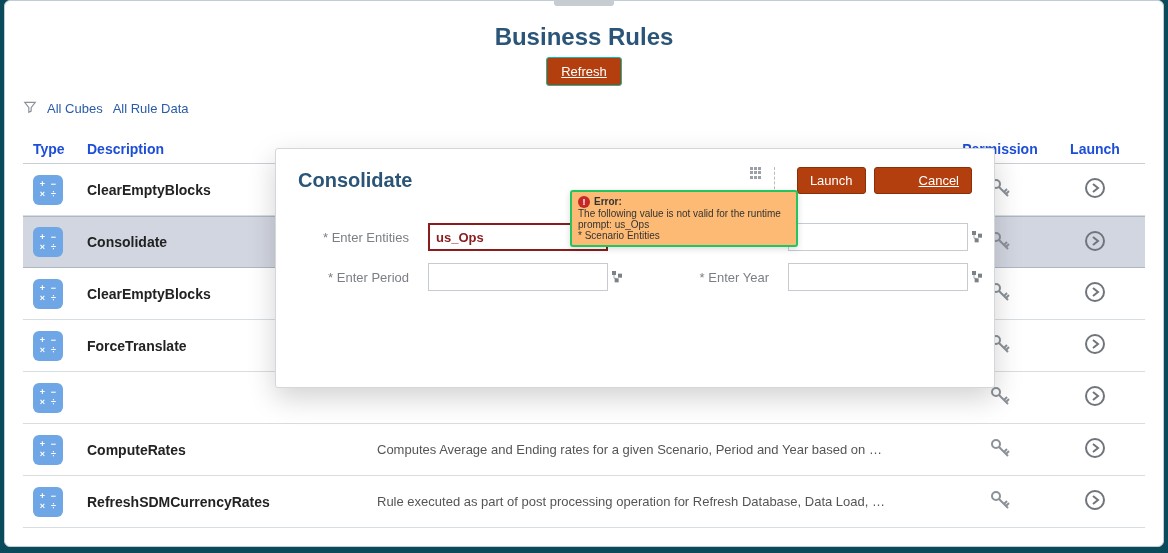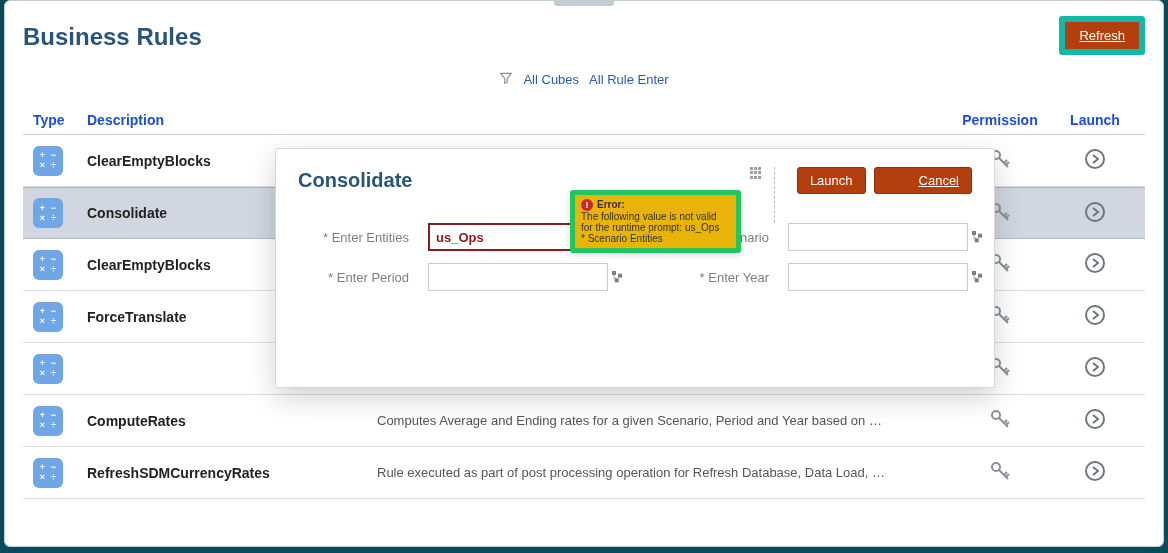--- a/index.html
+++ b/index.html
@@ -1,24 +1,24 @@
 <!DOCTYPE html>
 <html><head>
 <meta charset="utf-8">
 <style>
   * { box-sizing: border-box; }
   html, body { margin:0; padding:0; font-family: Arial, Helvetica, sans-serif; font-size:13px; color:#333;}
   body { background:#0a4a5a; padding:0 4px 6px 4px; width:1168px; height:553px; overflow:hidden; position:relative;}
   .panel { background:#fff; border-radius:6px; padding:12px 18px 26px 18px; height:100%; position:relative; border:1px solid #bfced6;}
   .drag-handle { position:absolute; top:-1px; left:50%; transform:translateX(-50%); width:60px; height:6px; background:#c6ccd0; border-radius:0 0 3px 3px;}
-  .header-row { display:flex; justify-content:space-between; align-items:center; }
+  .header-row { display:flex; justify-content:flex-end; align-items:center;flex-direction:column; }
   h1 { font-size:24px; font-weight:bold; color:#2a5578; margin:10px 0 6px 0;}
-  .refresh-btn { background:#b33f0e; color:#fff; border:6px solid #14b8a6; border-radius:3px; padding:6px 14px; font-size:13px; cursor:pointer;}
+  .refresh-btn { background:#b33f0e; color:#fff; border:1px solid #14b8a6; border-radius:3px; padding:6px 14px; font-size:13px; cursor:pointer;}
   .refresh-btn .ul { text-decoration:underline;}
-  .filter-row { display:flex; align-items:center; gap:10px; color:#2a5ba8; font-size:13px; margin:14px 0 18px 0;justify-content:center;}
+  .filter-row { display:flex; align-items:center; gap:10px; color:#2a5ba8; font-size:13px; margin:14px 0 18px 0;}
   .filter-icon { color:#8a9199; font-size:14px;}
   .tbl-header { display:flex; align-items:center; color:#1d4ed8; font-weight:bold; font-size:14px; padding:6px 10px; border-bottom:1px solid #c9cfd4;}
   .col-type { width:54px;}
   .col-name { width:290px;}
   .col-desc { flex:1;}
   .col-perm { width:110px; text-align:center;}
   .col-launch { width:80px; text-align:center;}
   .row { display:flex; align-items:center; padding:7px 10px; border-bottom:1px solid #d7dde1; min-height:52px;}
   .row.selected { background:#d2d6e0; border-top:1px solid #b0b6c2; border-bottom:1px solid #b0b6c2;}
   .type-icon { width:30px; height:30px; background:#6fa6e6; border-radius:6px; display:flex; flex-wrap:wrap; align-content:center; justify-content:center; gap:1px; padding:4px;}
@@ -43,21 +43,21 @@
 
   .form-grid { display:grid; grid-template-columns: 130px 180px 20px 40px 120px 180px 20px; row-gap:12px; align-items:center; }
   .lbl { text-align:right; color:#7a7f85; font-size:13px; padding-right:19px;}
   .lbl::before { content:"* "; color:#7a7f85;}
   .inp { height:28px; border:1px solid #c5cbd0; padding:0 6px; font-size:13px; width:100%;}
   .inp.err { border:2px solid #8a1c1c; color:#8a1c1c; font-weight:bold;}
   .picker { cursor:pointer; display:flex; justify-content:center;}
   .picker svg { width:16px; height:16px; color:#7a8187;}
 
   
-  .err-tip { position:absolute; top:190px; left:570px; width:171px; background:#eab308; border:5px solid #22c55e; border-radius:3px; font-size:10px; color:#333; padding:4px 6px; box-shadow:0 2px 6px rgba(0,0,0,.15); z-index:10;}
+  .err-tip { position:absolute; top:190px; left:570px; width:228px; background:#fdba74; border:2px solid #22c55e; border-radius:3px; font-size:10px; color:#333; padding:4px 6px; box-shadow:0 2px 6px rgba(0,0,0,.15); z-index:10;}
   .err-tip .t { font-weight:bold; color:#333;}
   .err-tip .e-icon { display:inline-block; width:12px; height:12px; background:#c62828; border-radius:50%; color:#fff; font-size:9px; line-height:12px; text-align:center; font-weight:bold; margin-right:4px; vertical-align:middle;}
 </style>
 </head>
 <body>
 
 <div class="panel">
   <div class="drag-handle"></div>
 
   <div class="header-row">
@@ -65,21 +65,21 @@
     <button class="refresh-btn"><span class="ul">Refresh</span></button>
   </div>
 
   <div class="filter-row">
     <span class="filter-icon">
       <svg width="14" height="14" viewBox="0 0 24 24" fill="none" stroke="currentColor" stroke-width="2">
           <path d="M3 4h18l-7 9v6l-4 2v-8L3 4z"></path>
         </svg>
     </span>
     <a href="#" style="color:#2a5ba8;text-decoration:none;">All Cubes</a>
-    <a href="#" style="color:#2a5ba8;text-decoration:none;">All Rule Enter</a>
+    <a href="#" style="color:#2a5ba8;text-decoration:none;">All Rule Data</a>
   </div>
 
   <div class="tbl-header">
     <div class="col-type">Type</div>
     <div class="col-desc">Description</div>
     <div class="col-perm">Permission</div>
     <div class="col-launch">Launch</div>
   </div>
 
   <div id="rows">

